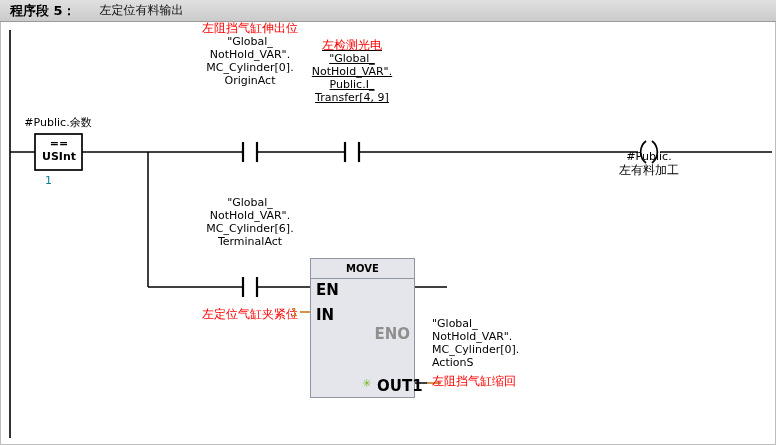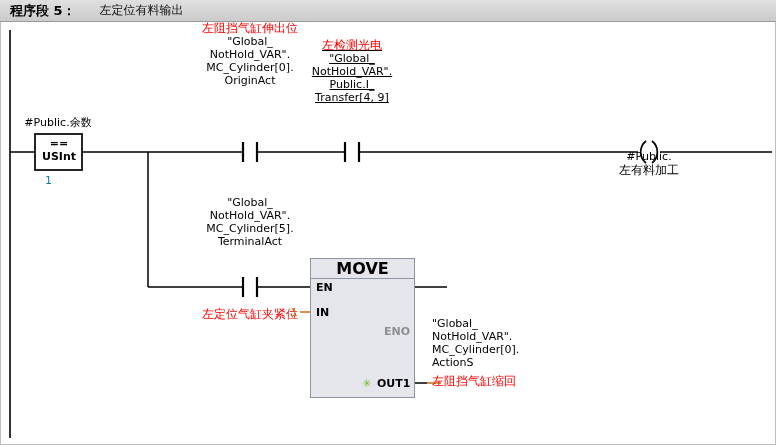--- a/index.html
+++ b/index.html
@@ -18,23 +18,23 @@
   .lblock{position:absolute;text-align:left;white-space:nowrap;}
   .op{font-size:11px;line-height:13px;color:#000;}
   .opb{font-size:11px;line-height:13px;color:#000;font-weight:bold;}
   .cmt{font-size:12px;line-height:14px;color:#ff0000;}
   .cjk{font-size:12px;line-height:14px;color:#000;text-align:center;}
   .teal{position:absolute;font-size:11px;color:#0f7c99;}
   .orangeval{position:absolute;font-size:11px;color:#c9781e;text-align:right;}
   .incmt{position:absolute;font-size:12px;color:#ff0000;text-align:right;white-space:nowrap;}
   .moveBox{position:absolute;left:310px;top:258px;width:105px;height:140px;background:#e4e6eb;
           border:1px solid #8e96a2;box-sizing:border-box;}
-  .moveTitle{height:19px;line-height:19px;text-align:center;font-weight:bold;font-size:16px;
+  .moveTitle{height:19px;line-height:19px;text-align:center;font-weight:bold;font-size:10px;
           border-bottom:1px solid #8e96a2;color:#000;}
-  .pin{position:absolute;font-size:11px;font-weight:bold;color:#000;white-space:nowrap;}
+  .pin{position:absolute;font-size:15px;font-weight:bold;color:#000;white-space:nowrap;}
   .pin.gray{color:#8f8f8f;margin-top:44px;}
   .star{position:absolute;font-size:11px;font-weight:bold;color:#76b82a;}
 </style>
 </head>
 <body>
 
 <div class="screen">
 
   <div class="network-header">
     <span class="net-label">程序段 5：</span>
@@ -119,21 +119,21 @@
   </div>
 
   <div class="cblock" style="left:649px;top:108px;margin-top:42px;">
     <div class="op">#Public.</div>
     <div class="cjk">左有料加工</div>
   </div>
 
   <div class="cblock" style="left:250px;top:196px;">
     <div class="op">"Global_</div>
     <div class="op">NotHold_VAR".</div>
-    <div class="op">MC_Cylinder[5].</div>
+    <div class="op">MC_Cylinder[6].</div>
     <div class="op">TerminalAct</div>
   </div>
 
   <div class="moveBox">
     <div class="moveTitle">MOVE</div>
     <div class="pin" style="left:5px;top:22px;">EN</div>
     <div class="pin gray" style="right:4px;top:22px;">ENO</div>
     <div class="pin" style="left:5px;top:47px;">IN</div>
     <div class="star" style="left:51px;top:118px;">✳</div>
     <div class="pin" style="left:66px;top:118px;">OUT1</div>

